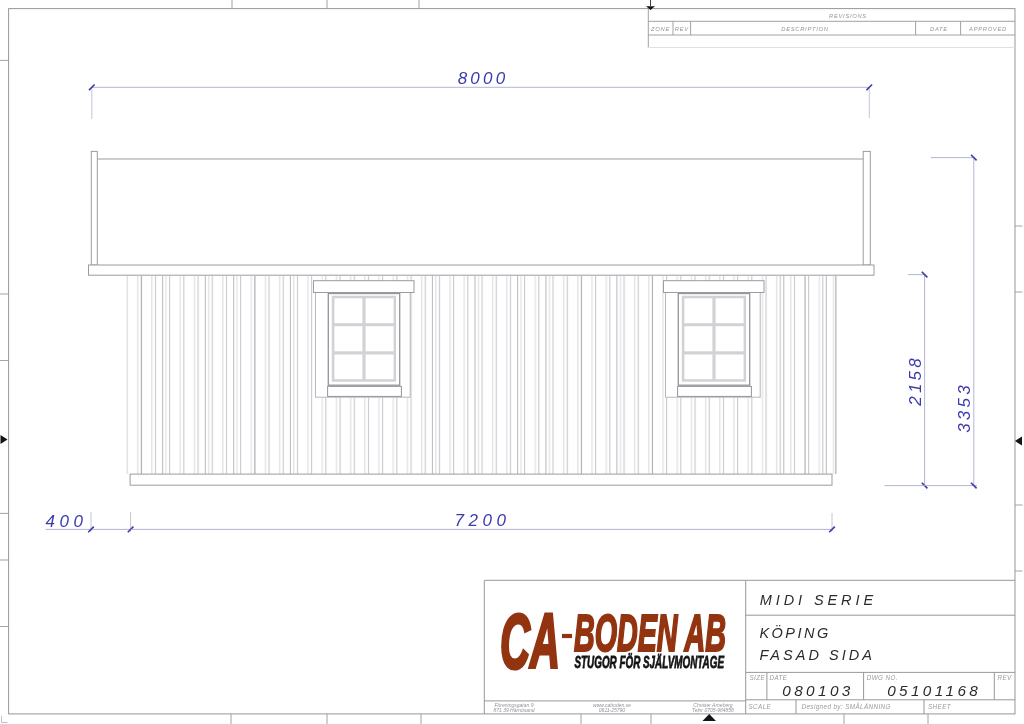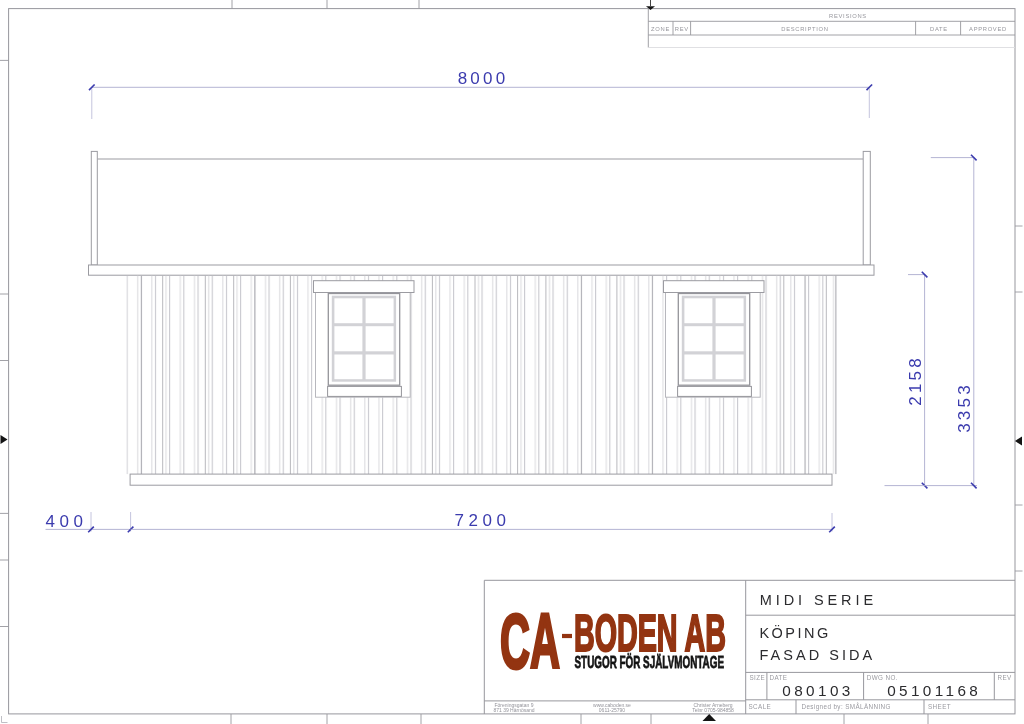--- a/index.html
+++ b/index.html
@@ -1,16 +1,16 @@
 <!DOCTYPE html>
 <html><head>
 <meta charset="utf-8">
 <style>
 html,body{margin:0;padding:0;background:#fff;}
-#sheet{position:relative;width:847px;height:724px;font-family:"Liberation Sans",sans-serif;}
+#sheet{position:relative;width:847px;height:724px;font-family:"Liberation Sans",sans-serif;font-style:italic;}
 svg text{font-family:"Liberation Sans",sans-serif;}
 </style>
 </head>
 <body>
 <div id="sheet">
 <svg width="1024" height="724" viewBox="0 0 1024 724">
 <defs>
 <pattern id="sid" x="126.5" y="0" width="14.2" height="10" patternUnits="userSpaceOnUse">
 <line x1="0.6" y1="0" x2="0.6" y2="10" stroke="#bbbbc1" stroke-width="0.9"></line>
 <line x1="11.2" y1="0" x2="11.2" y2="10" stroke="#cdcdd3" stroke-width="0.8"></line>

